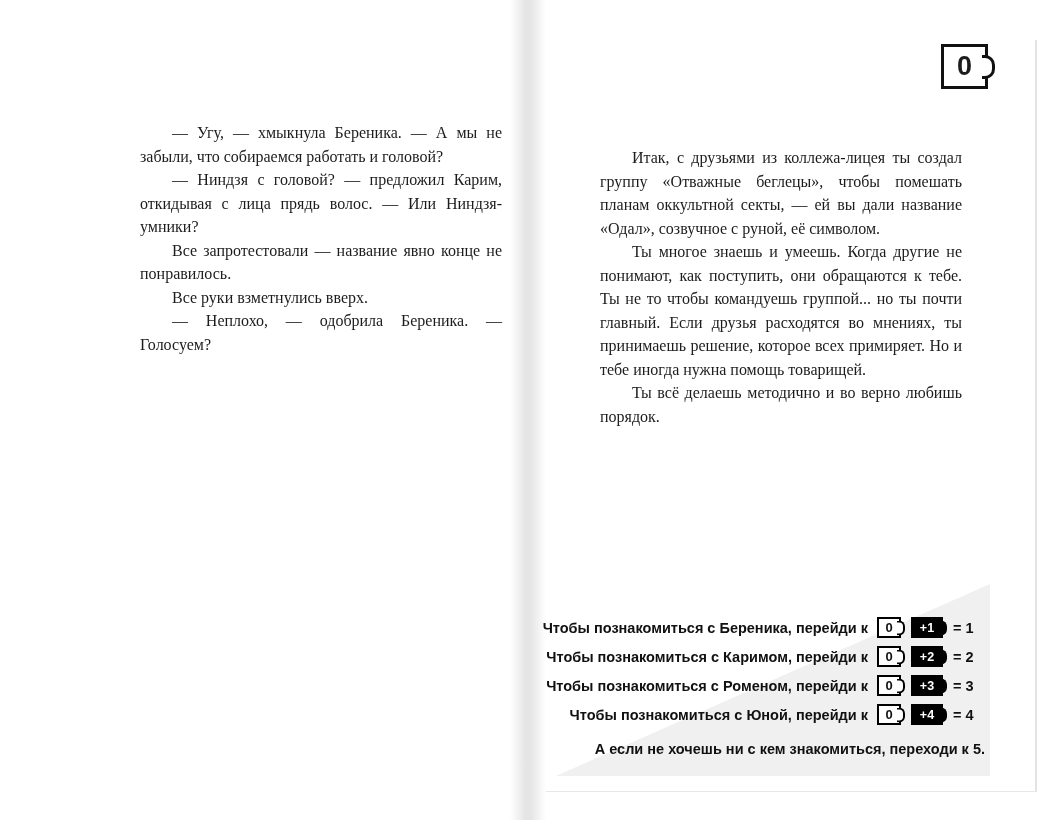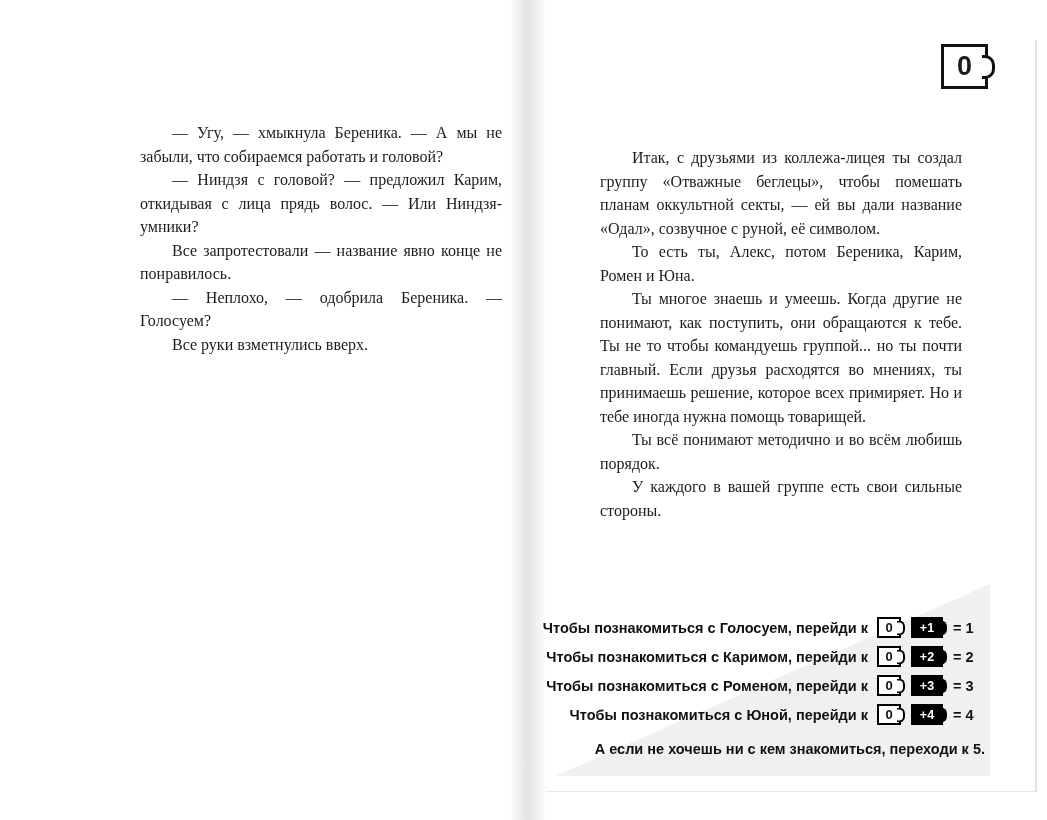--- a/index.html
+++ b/index.html
@@ -94,38 +94,36 @@
   <div class="gutter"></div>
   <div class="edge-right"></div>
   <div class="edge-bottom"></div>
 
   <div class="section-puzzle">0</div>
 
   <div class="text-col left-col">
     <p>— Угу, — хмыкнула Береника. — А мы не забыли, что собираемся работать и головой?</p>
     <p>— Ниндзя с головой? — предложил Карим, откидывая с лица прядь волос. — Или Ниндзя-умники?</p>
     <p>Все запротестовали — название явно конце не понравилось.</p>
+    <p>Все руки взметнулись вверх.</p>
     <p>— Неплохо, — одобрила Береника. — Голосуем?</p>
-    <p>Все руки взметнулись вверх.</p>
   </div>
 
   <div class="text-col right-col">
     <p>Итак, с друзьями из коллежа-лицея ты создал группу «Отважные беглецы», чтобы помешать планам оккультной секты, — ей вы дали название «Одал», созвучное с руной, её символом.</p>
-    <p>То есть ты, Алекс, потом Береника, Карим, Ромен и Юна.</p>
     <p>Ты многое знаешь и умеешь. Когда другие не понимают, как поступить, они обращаются к тебе. Ты не то чтобы командуешь группой... но ты почти главный. Если друзья расходятся во мнениях, ты принимаешь решение, которое всех примиряет. Но и тебе иногда нужна помощь товарищей.</p>
-    <p>Ты всё понимают методично и во всём любишь порядок.</p>
-    <p>У каждого в вашей группе есть свои сильные стороны.</p>
+    <p>Ты всё делаешь методично и во верно любишь порядок.</p>
   </div>
 
   <div class="choices-triangle"></div>
 
   <div class="choices">
 
     <div class="choice-row">
-      <span class="choice-label">Чтобы познакомиться с Голосуем, перейди к</span>
+      <span class="choice-label">Чтобы познакомиться с Береника, перейди к</span>
       <span class="pz">0</span>
       <span class="pz pz-dark">+1</span>
       <span class="equals">= 1</span>
     </div>
 
     <div class="choice-row">
       <span class="choice-label">Чтобы познакомиться с Каримом, перейди к</span>
       <span class="pz">0</span>
       <span class="pz pz-dark">+2</span>
       <span class="equals">= 2</span>

